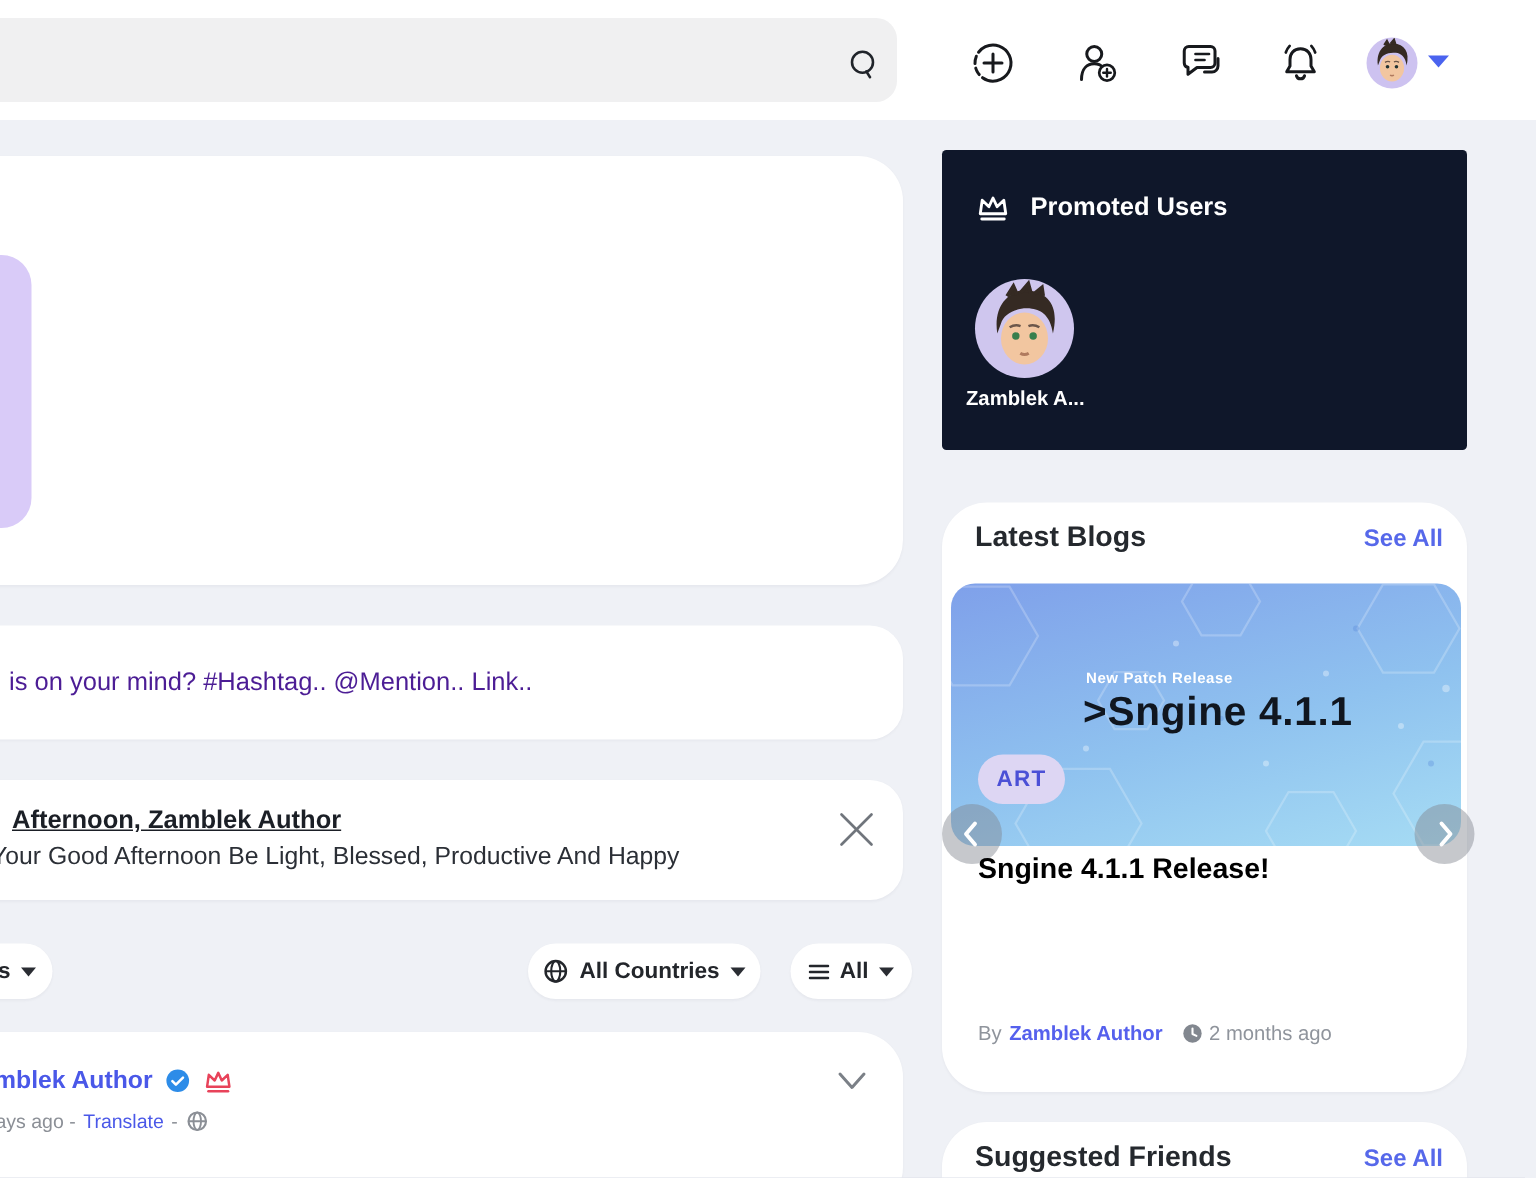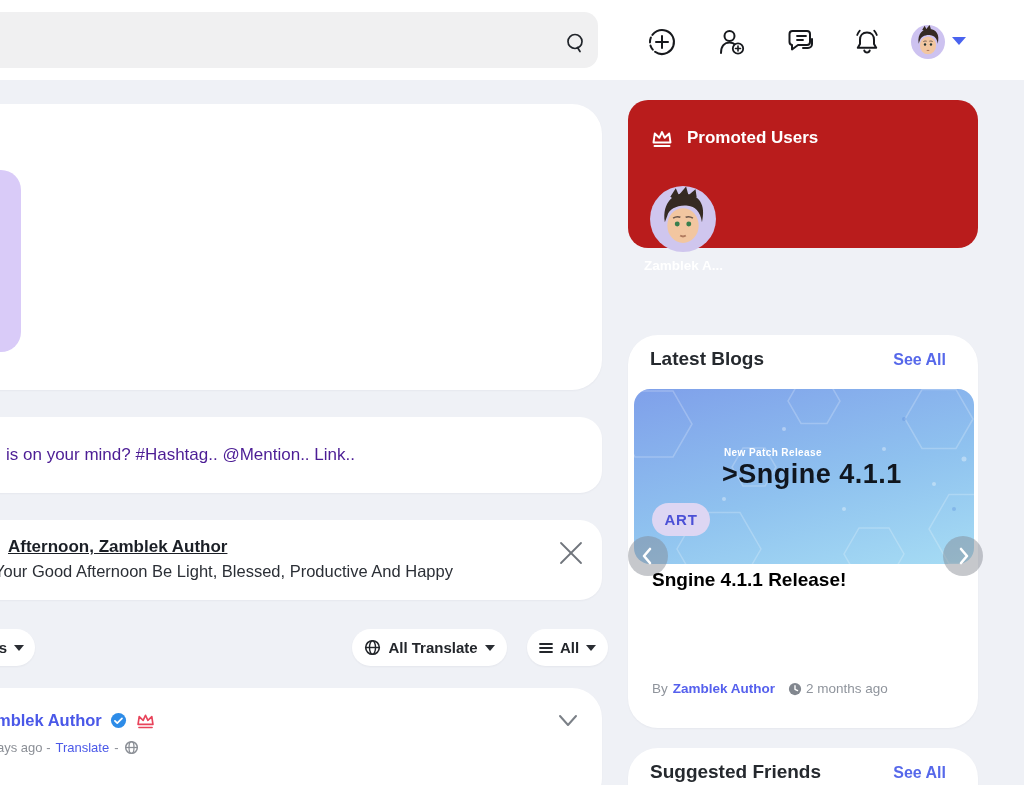--- a/index.html
+++ b/index.html
@@ -33,29 +33,29 @@
   .caret-dn{width:0;height:0;border-left:5px solid transparent;border-right:5px solid transparent;border-top:6px solid #2a2d33;}
 
   .post-card{left:-40px;top:688px;width:642px;height:120px;}
   .post-author-row{position:absolute;left:36px;top:22px;display:flex;align-items:center;gap:8px;}
   .post-author{font-size:16.5px;font-weight:700;color:#4a58e8;cursor:pointer;}
   .post-meta{position:absolute;left:37px;top:52px;display:flex;align-items:center;gap:5px;font-size:13px;color:#8b8f96;}
   .translate{color:#4a58e8;cursor:pointer;}
   .post-menu{position:absolute;left:596px;top:24px;cursor:pointer;}
 
   
-  .promoted{position:absolute;left:628px;top:100px;width:350px;height:148px;background:#b91c1c;border-radius:20px;}
+  .promoted{position:absolute;left:628px;top:100px;width:350px;height:200px;background:#0f172a;border-radius:3px;}
   .promoted-head{position:absolute;left:22px;top:26px;display:flex;align-items:center;gap:13px;}
   .promoted-title{color:#fff;font-size:17px;font-weight:700;}
   .promo-avatar{position:absolute;left:22px;top:86px;width:66px;height:66px;border-radius:50%;background:#cfc6ee;overflow:hidden;cursor:pointer;}
   .promo-name{position:absolute;left:16px;top:158px;color:#fff;font-size:13.5px;font-weight:600;cursor:pointer;}
 
   .blogs-card{left:628px;top:335px;width:350px;height:393px;}
   .cardhead{position:absolute;left:22px;top:13px;font-size:19px;font-weight:600;color:#25292e;}
-  .seeall{position:absolute;right:32px;top:16px;font-size:16px;font-weight:600;color:#5668ea;cursor:pointer;}
+  .seeall{position:absolute;right:16px;top:16px;font-size:16px;font-weight:600;color:#5668ea;cursor:pointer;}
   .blog-img{position:absolute;left:6px;top:54px;width:340px;height:175px;border-radius:16px;
             background:linear-gradient(165deg,#7fa0ea 0%,#8fc2ef 55%,#a6dcf4 100%);overflow:hidden;cursor:pointer;}
   .blog-kicker{position:absolute;left:90px;top:58px;color:#fff;font-size:10px;font-weight:700;letter-spacing:.4px;}
   .blog-imgtitle{position:absolute;left:88px;top:70px;color:#10161f;font-size:27px;font-weight:700;letter-spacing:.5px;}
   .art-badge{position:absolute;left:18px;top:114px;width:58px;height:33px;background:#ddd6f3;border-radius:17px;
              display:flex;align-items:center;justify-content:center;color:#4b50d6;font-size:15px;font-weight:700;letter-spacing:.8px;}
   .slider-btn{position:absolute;width:40px;height:40px;border-radius:50%;background:rgba(128,133,142,.45);
               display:flex;align-items:center;justify-content:center;cursor:pointer;}
   .blog-title{position:absolute;left:24px;top:234px;font-size:19px;font-weight:700;color:#000000;cursor:pointer;}
   .blog-excerpt{position:absolute;left:24px;top:264px;width:300px;font-size:16.5px;line-height:23.5px;color:#3f444b;}
@@ -139,21 +139,21 @@
     <span>s</span>
     <span class="caret-dn"></span>
   </div>
 
   <div class="pill" style="left:352px;width:155px;">
     <svg width="17" height="17" viewBox="0 0 18 18">
       <circle cx="9" cy="9" r="7.2" fill="none" stroke="#23262b" stroke-width="1.7"></circle>
       <ellipse cx="9" cy="9" rx="3.2" ry="7.2" fill="none" stroke="#23262b" stroke-width="1.5"></ellipse>
       <line x1="1.8" y1="9" x2="16.2" y2="9" stroke="#23262b" stroke-width="1.5"></line>
     </svg>
-    <span>All Translate</span>
+    <span>All Countries</span>
     <span class="caret-dn"></span>
   </div>
 
   <div class="pill" style="left:527px;width:81px;">
     <svg width="14" height="12" viewBox="0 0 14 12">
       <line x1="1" y1="2" x2="13" y2="2" stroke="#23262b" stroke-width="1.8" stroke-linecap="round"></line>
       <line x1="1" y1="6" x2="13" y2="6" stroke="#23262b" stroke-width="1.8" stroke-linecap="round"></line>
       <line x1="1" y1="10" x2="13" y2="10" stroke="#23262b" stroke-width="1.8" stroke-linecap="round"></line>
     </svg>
     <span>All</span>

